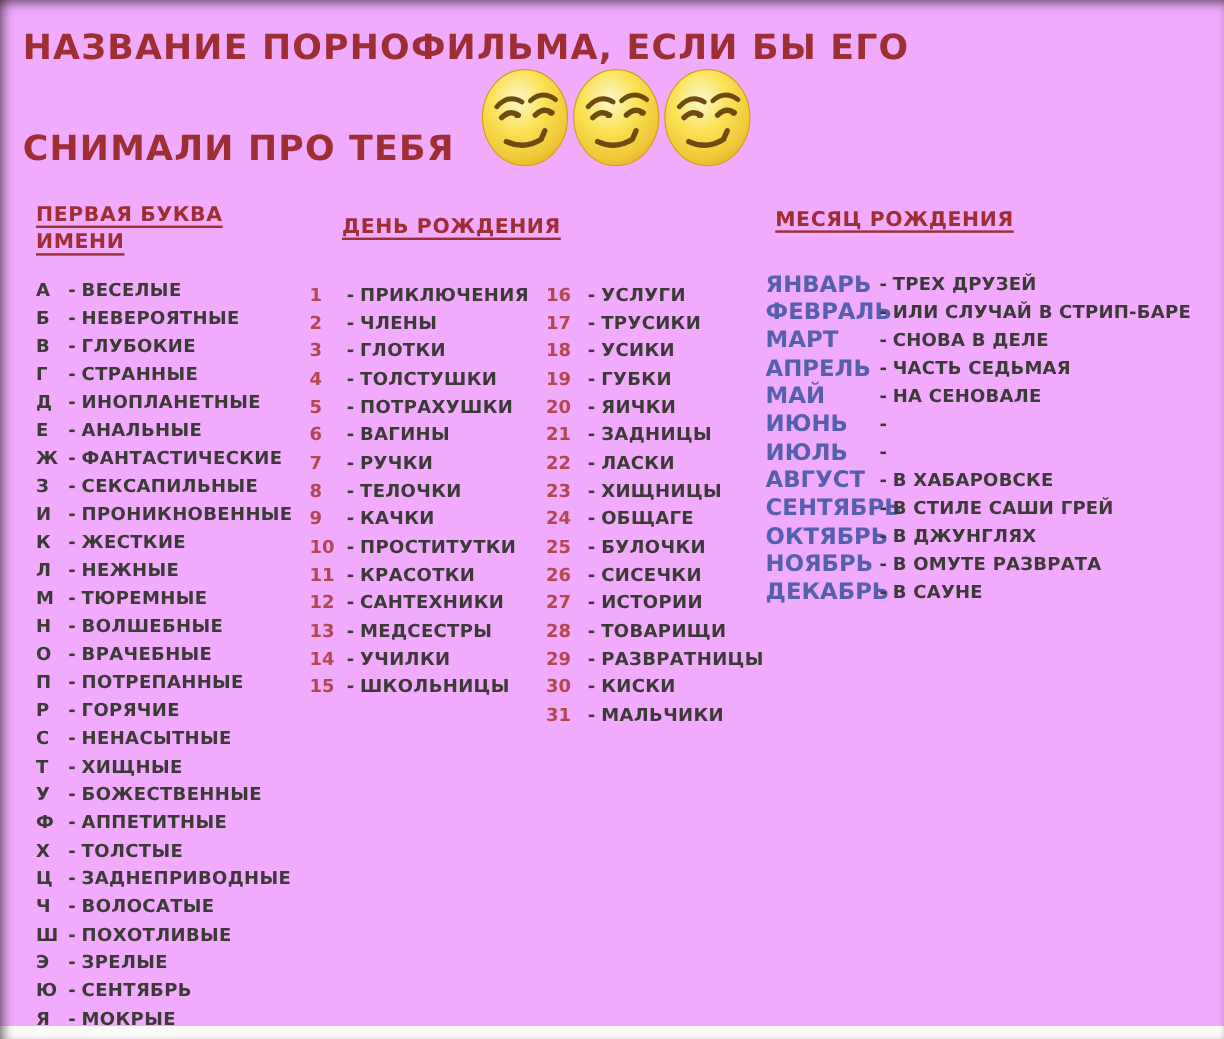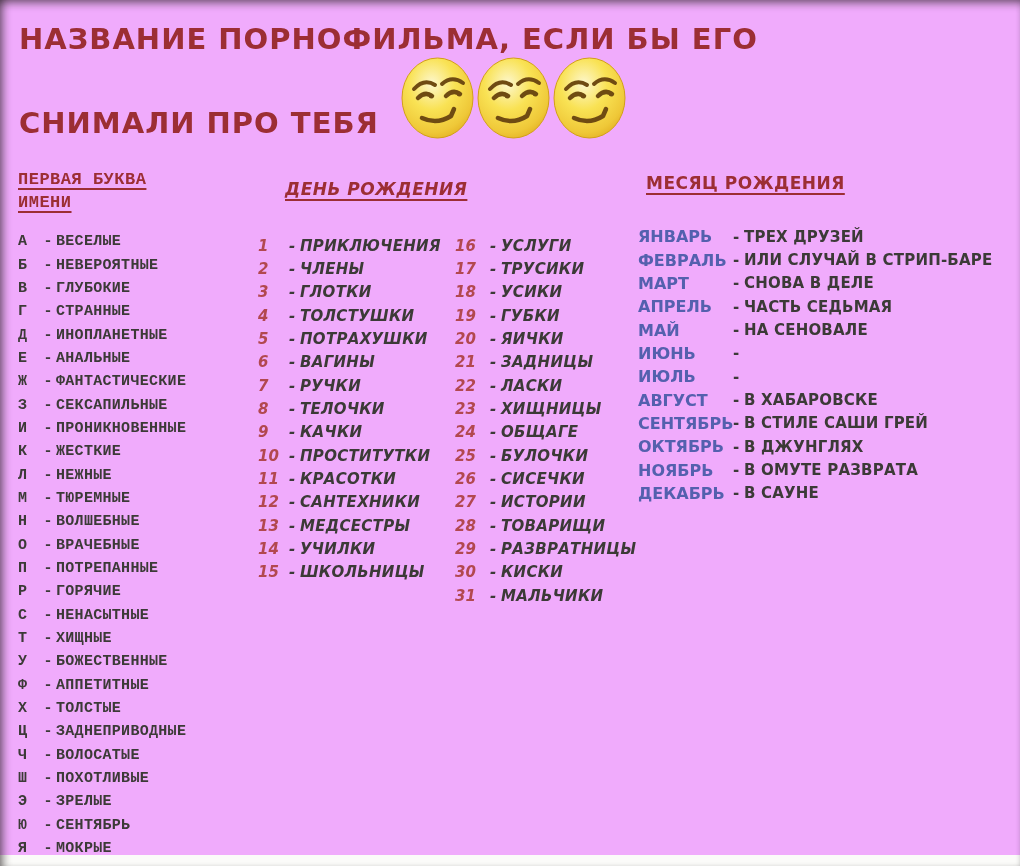--- a/index.html
+++ b/index.html
@@ -40,39 +40,39 @@
     text-decoration-thickness:2px;
     text-underline-offset:4px;
     white-space:nowrap;
   }
   .list .row{display:flex;align-items:center;height:23.35px;white-space:nowrap;}
   .list .key{flex:none;font-size:15px;}
   .list .dash{flex:none;width:16px;text-align:center;font-size:15px;color:#3c3a37;}
   .list .val{font-size:15px;letter-spacing:.3px;color:#3c3a37;}
 
   
-  .col-letters{position:absolute;left:18px;top:168px;width:240px;font-family:Liberation Mono, monospace;}
+  .col-letters{position:absolute;left:30px;top:168px;width:240px;}
   .col-letters .list{margin-top:16px;}
   .col-letters .key{width:22px;color:#3c3a37;}
 
   
-  .col-days{position:absolute;left:258px;top:178px;width:392px;font-style:italic;}
+  .col-days{position:absolute;left:258px;top:178px;width:392px;}
   .col-days .col-header{margin-left:27px;}
   .day-lists{display:flex;margin-top:33px;}
   .day-lists .list.left{width:197px;}
   .day-lists .list.right{width:195px;}
   .col-days .key{color:#b2484f;}
   .day-lists .left .key{width:26px;}
   .day-lists .right .key{width:30px;}
 
   
   .col-months{position:absolute;left:638px;top:172px;width:365px;overflow:hidden;}
   .col-months .col-header{margin-left:8px;}
   .col-months .list{margin-top:30px;}
-  .col-months .key{width:90px;color:#5460ae;font-size:16px;}
+  .col-months .key{width:90px;color:#5460ae;font-size:19px;}
   .col-months .val{letter-spacing:.2px;}
 </style>
 </head>
 <body>
 
 <div class="page">
 
   <div class="title-line l1">НАЗВАНИЕ ПОРНОФИЛЬМА, ЕСЛИ БЫ ЕГО</div>
   <div class="title-line l2">СНИМАЛИ ПРО ТЕБЯ</div>
   <div class="emojis">

